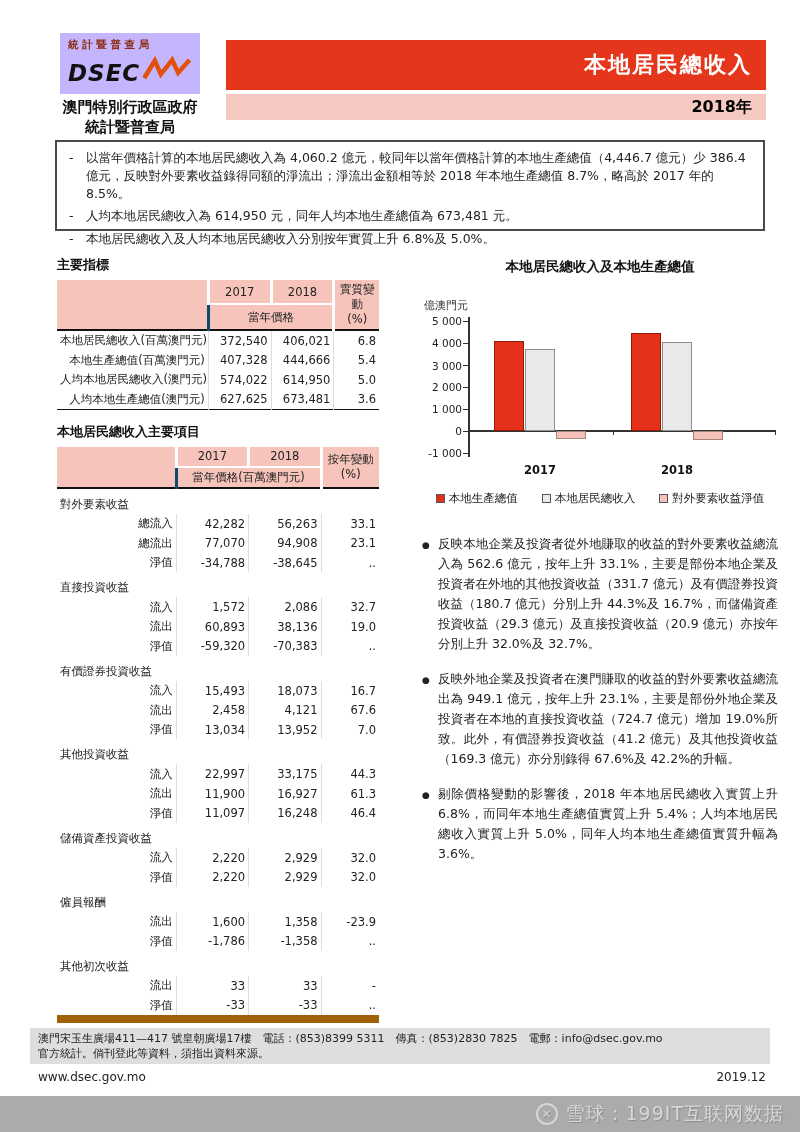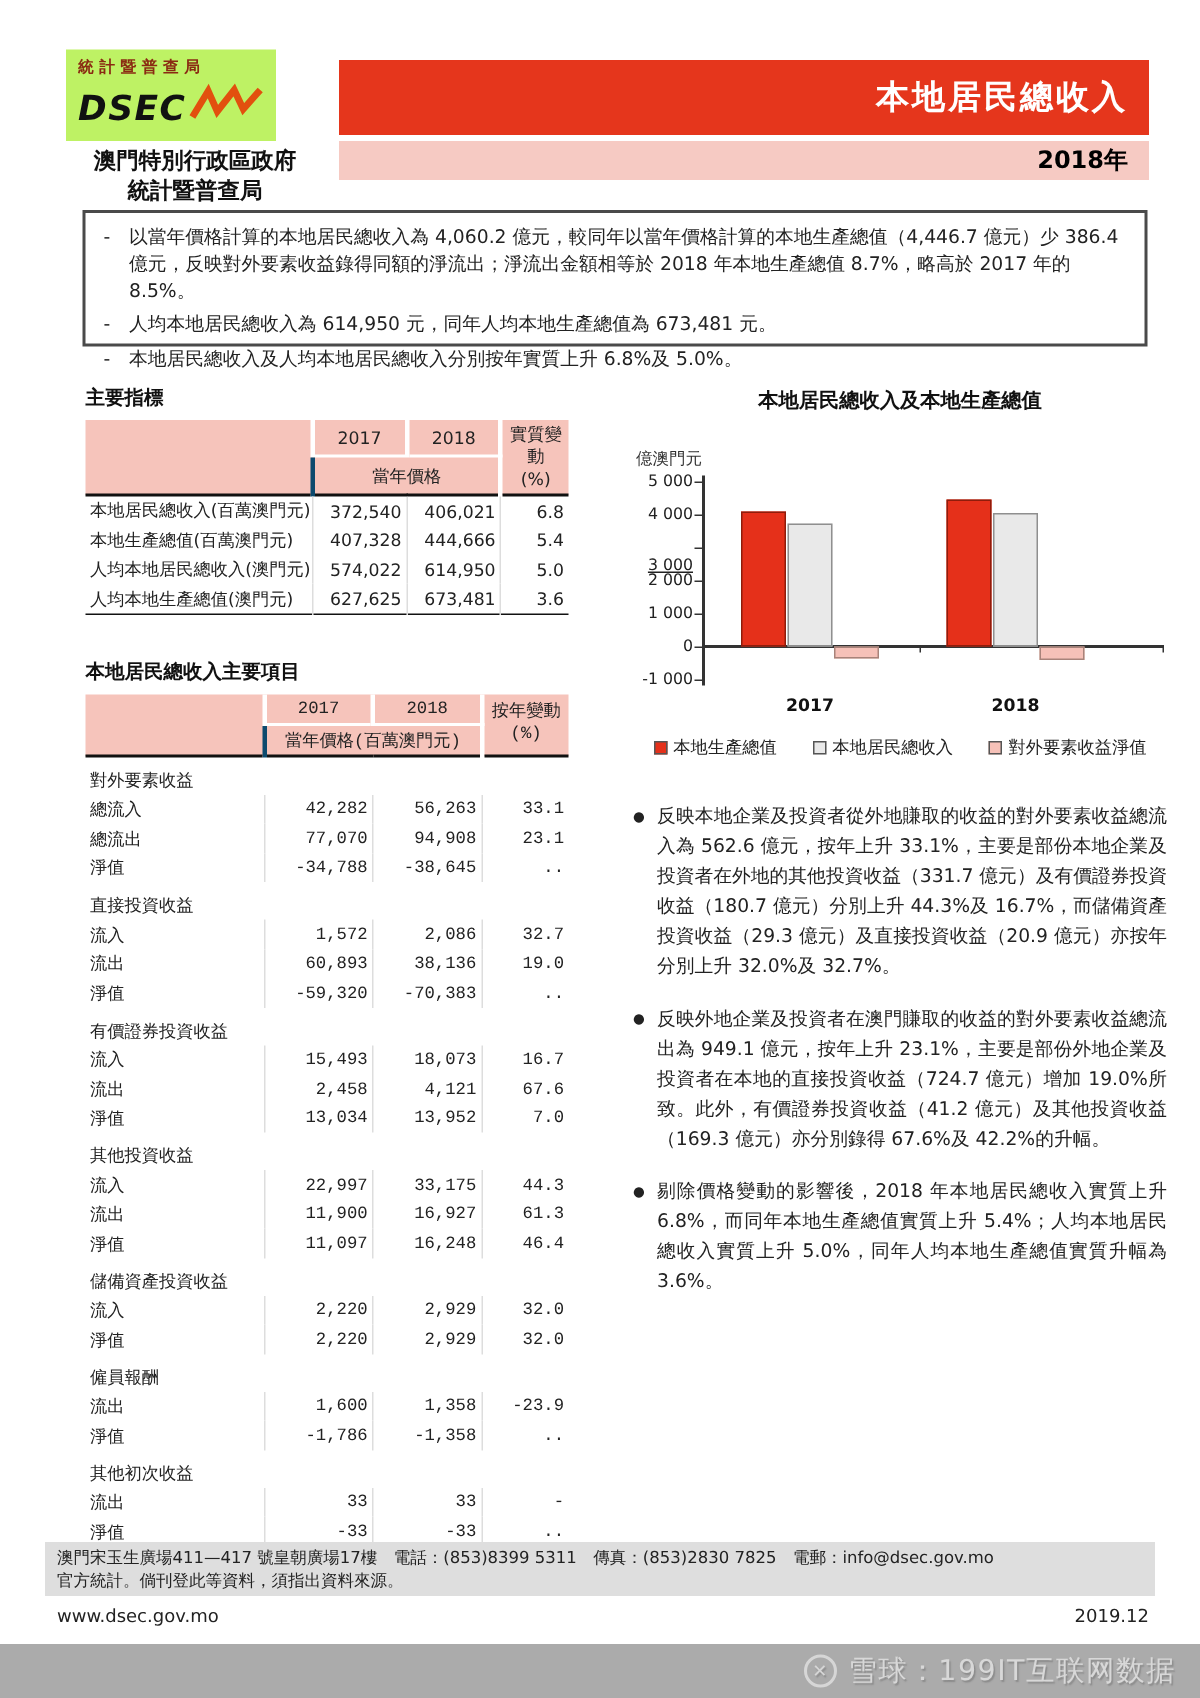--- a/index.html
+++ b/index.html
@@ -1,20 +1,20 @@
 <!DOCTYPE html>
 <html><head>
 <meta charset="utf-8">
 <style>
   * { margin:0; padding:0; box-sizing:border-box; }
   body { background:#ffffff; font-family:"DejaVu Sans","Liberation Sans",sans-serif; }
   .page { position:relative; width:800px; height:1132px; background:#fff; overflow:hidden; color:#1a1a1a; }
 
   
-  .logo-box { position:absolute; left:44px; top:33px; width:140px; height:61px; background:#bef264; padding:5px 8px 0 8px; }
+  .logo-box { position:absolute; left:60px; top:33px; width:140px; height:61px; background:#c4b5fd; padding:5px 8px 0 8px; }
   .logo-top { display:flex; justify-content:space-between; color:#8a2a12; font-size:10.5px; font-weight:bold; }
   .logo-row { display:flex; align-items:flex-end; margin-top:3px; }
   .logo-dsec { font-size:23px; font-weight:bold; font-style:italic; color:#111; letter-spacing:1px; line-height:1; }
   .logo-zigzag { margin-left:2px; margin-bottom:2px; }
   .gov-text { position:absolute; left:36px; top:98px; width:188px; text-align:center; font-weight:bold; font-size:15px; color:#111; line-height:1.3; }
   .title-banner { position:absolute; left:226px; top:40px; width:540px; height:50px; background:#e5361c; color:#fff; font-size:22px; font-weight:bold; display:flex; align-items:center; justify-content:flex-end; padding-right:14px; letter-spacing:2px; }
   .year-banner { position:absolute; left:226px; top:94px; width:540px; height:26px; background:#f6cac3; color:#000; font-size:16px; font-weight:bold; display:flex; align-items:center; justify-content:flex-end; padding-right:14px; }
 
   
   .summary-box { position:absolute; left:55px; top:140px; width:710px; height:91px; border:2px solid #4a4a4a; padding:7px 10px 0 12px; }
@@ -27,27 +27,27 @@
   .sec-title { font-size:13px; font-weight:bold; margin-bottom:6px; color:#111; }
   table.stat-table { width:100%; border-collapse:collapse; font-size:11.5px; table-layout:fixed; }
   .stat-table thead th { background:#f6c4bb; font-weight:normal; color:#222; padding:2px 3px; height:20px; }
   .stat-table th.corner { background:#f6c4bb; }
   .stat-table th.yr { border-left:3px solid #fff; border-bottom:2px solid #fff; }
   .stat-table th.sub { border-left:3px solid #0c4a6e; }
   .stat-table th.chg { border-left:3px solid #fff; line-height:1.3; }
   .stat-table tbody { border-top:2px solid #111; border-bottom:1.5px solid #111; }
   .stat-table td { padding:2.5px 3px 2px 3px; color:#222; white-space:nowrap; }
   .stat-table td.num { text-align:right; border-left:1px solid #ddd; }
-  .stat-table td.lbl { text-align:left; }
+  .stat-table td.lbl { text-align:right; }
   .stat-table td.section { padding-top:8px; }
   .t1 col.c-lbl { width:47%; } .t1 col.c-y { width:19.5%; } .t1 col.c-chg { width:14%; }
   .t2 col.c-lbl { width:37%; } .t2 col.c-y { width:22.5%; } .t2 col.c-chg { width:18%; }
   .t2 tbody { border-bottom:8px solid #a16207; }
   .note { font-size:11.5px; margin-top:4px; color:#222; }
-  .t2-block { margin-top:29px;font-family:Liberation Mono, monospace; }
+  .t2-block { margin-top:13px; }
 
   
   .chart-block { position:absolute; left:420px; top:258px; width:360px; }
   .chart-title { text-align:center; font-size:13.5px; font-weight:bold; color:#111; }
   .chart-ylabel { font-size:11px; color:#333; margin:22px 0 2px 4px; }
   .chart-area { position:relative; height:166px; }
   .plot { position:absolute; left:48px; top:6px; width:308px; height:132px; }
   .yaxis { position:absolute; left:0; top:-4px; width:1.5px; height:140px; background:#333; }
   .xaxis { position:absolute; left:0; width:308px; height:1.5px; background:#333; }
   .ytick { position:absolute; left:-5px; width:5px; height:1px; background:#333; }
@@ -322,21 +322,21 @@
   <div class="chart-block">
     <div class="chart-title">本地居民總收入及本地生產總值</div>
     <div class="chart-ylabel">億澳門元</div>
     <div class="chart-area">
       <div class="plot">
           <div class="ytick" style="top: -0.5px;"></div>
           <div class="ylab" style="top: -6.5px;">5 000</div>
           <div class="ytick" style="top: 21.5px;"></div>
           <div class="ylab" style="top: 15.5px; text-align: right;">4 000</div>
           <div class="ytick" style="top: 43.5px;"></div>
-          <div class="ylab" style="top: 50px; text-decoration: underline;">3 000</div>
+          <div class="ylab" style="top: 39px;">3 000</div>
           <div class="ytick" style="top: 65.5px;"></div>
           <div class="ylab" style="top: 59.5px;">2 000</div>
           <div class="ytick" style="top: 87.5px;"></div>
           <div class="ylab" style="top: 81.5px;">1 000</div>
           <div class="ytick" style="top: 109.5px;"></div>
           <div class="ylab" style="top: 103.5px;">0</div>
           <div class="ytick" style="top: 131.5px;"></div>
           <div class="ylab" style="top: 125.5px;">-1 000</div>
           <div class="yaxis"></div>
           <div class="xaxis" style="top: 109.25px;"></div>

